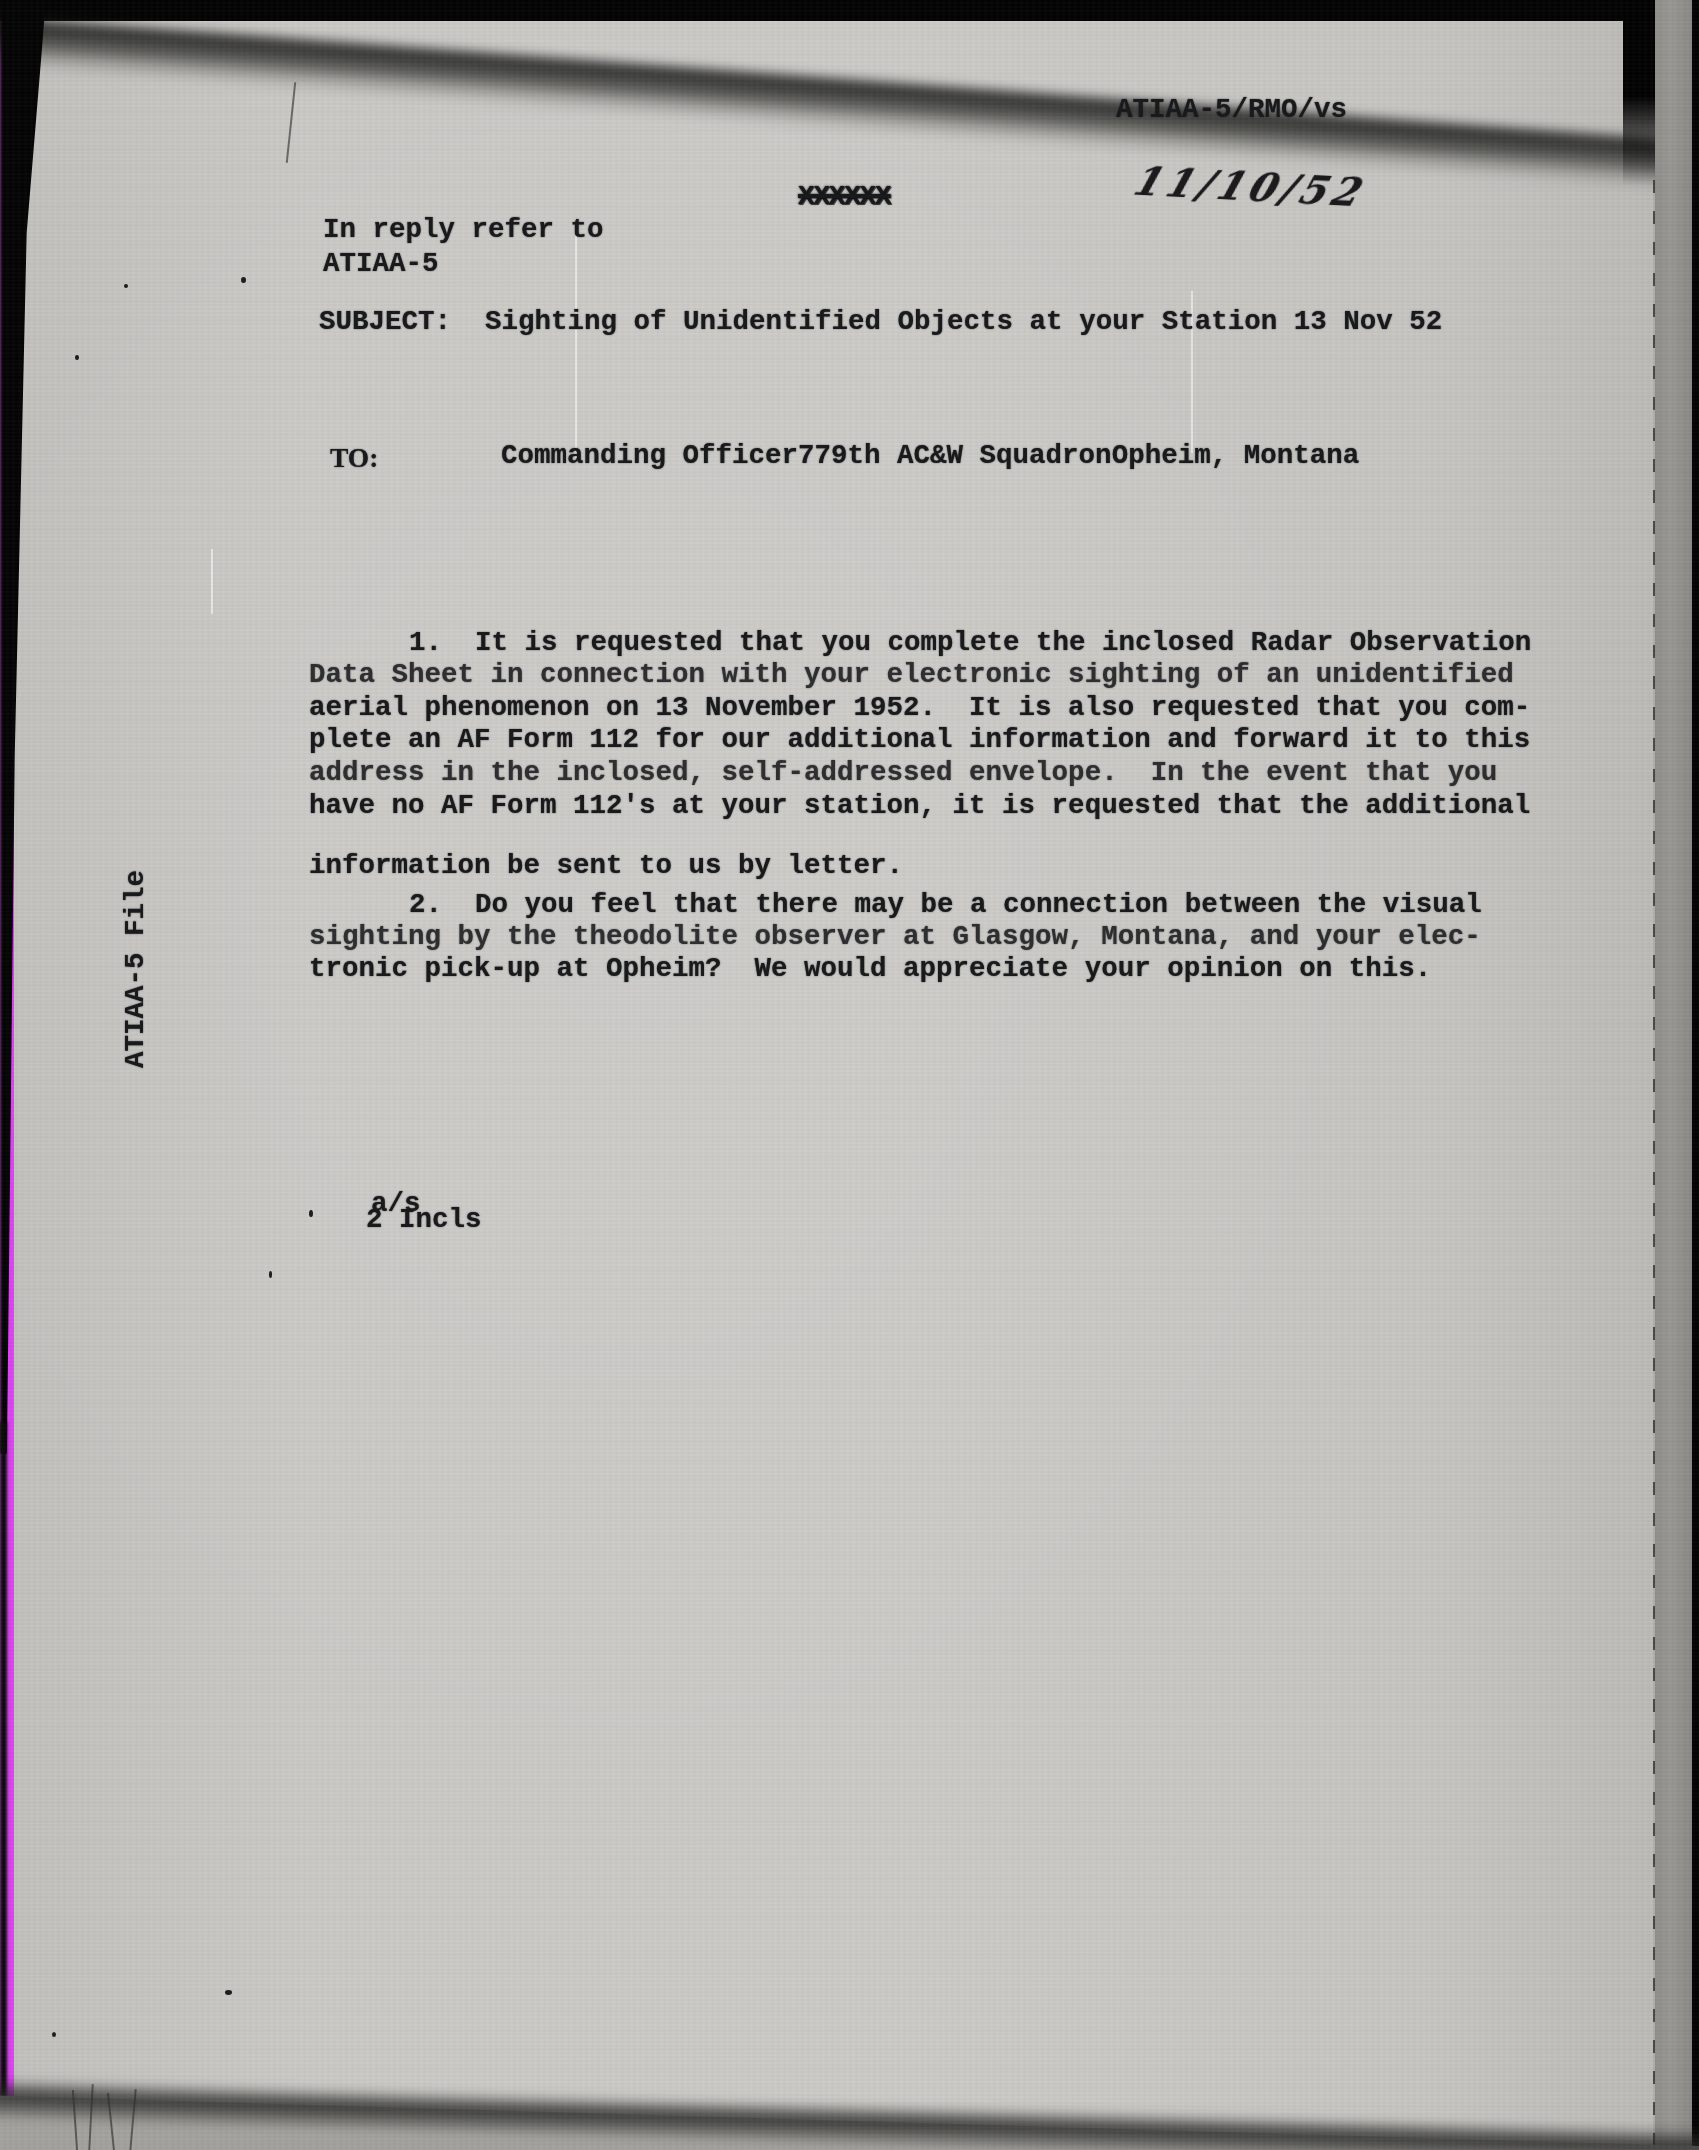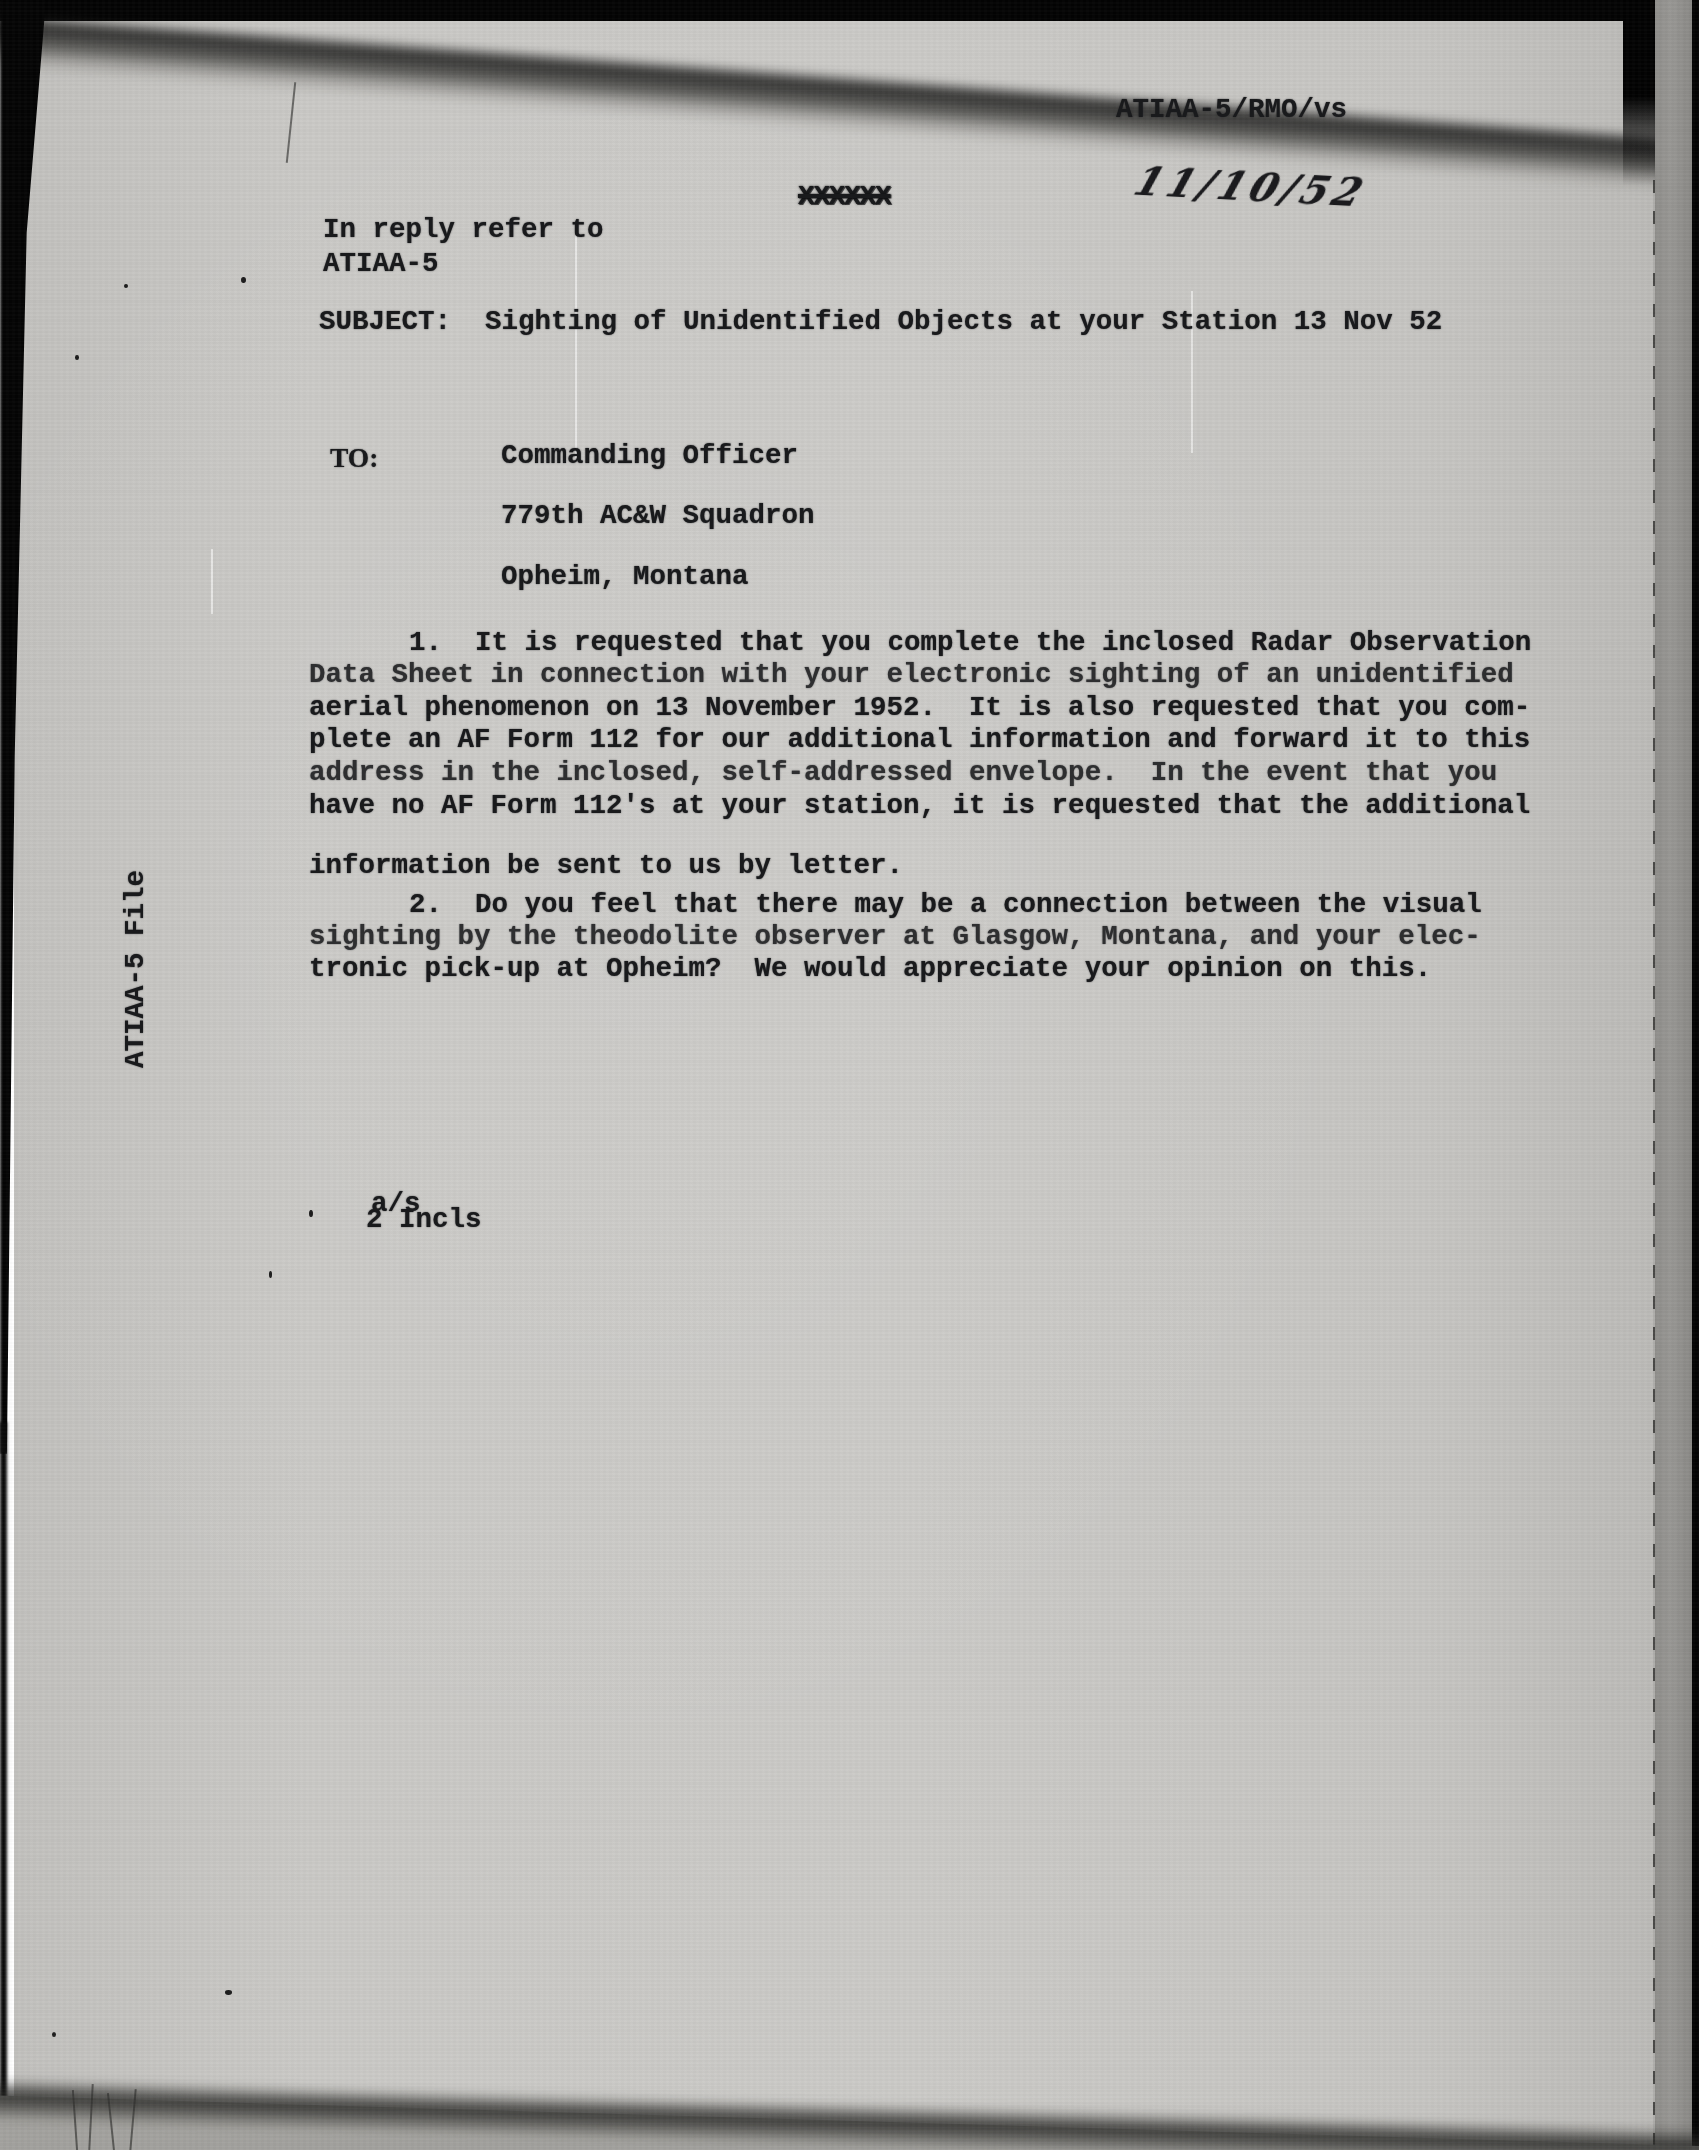--- a/index.html
+++ b/index.html
@@ -1,19 +1,19 @@
 <!DOCTYPE html>
 <html style="font-size:8.6px"><head>
 <meta charset="utf-8">
 <style>
   html,body { margin:0; padding:0; background:#000; }
   .canvas {
     position:relative;
     width:1700px; height:2151px;
-    background:#ffffff;
+    background:#d946ef;
     overflow:hidden;
     font-family:"Liberation Mono", monospace;
   }
   
   .paper {
     position:absolute; left:14px; top:16px; width:1641px; height:2135px;
     background:
       radial-gradient(ellipse 1185px 1400px at 38% 42%, rgba(255,255,255,.05), rgba(0,0,0,0) 70%),
       linear-gradient(90deg,#c2c1be 0%, #cac9c6 18%, #cbcac7 55%, #c6c5c2 86%, #bcbbb8 100%);
   }
@@ -70,21 +70,21 @@
     color:#191a1c;
     white-space:pre;
     filter:blur(0.4px);
     text-shadow:0 0 1.6px rgba(22,22,25,.75);
   }
   .faded { opacity:.88; }
   .indent1 { text-indent:100px; }
   .crossed { text-decoration:line-through; text-decoration-thickness:3.8px; letter-spacing:-1.1px; filter:blur(0.6px); text-shadow:0 0 2.2px rgba(10,10,12,.9), 1.1px 0.5px 0 rgba(10,10,12,.65); }
   .row { position:absolute; display:flex; }
   .subject-text { margin-left:34px; }
-  .addr-col { position:absolute; display:flex; flex-direction:column;gap:28px; }
+  .addr-col { position:absolute; display:flex; flex-direction:row; }
   .addr-col .typed-line { position:static; margin:0 0 4.8px 0; }
   .typed-line {
     font:bold 27.5px/27.5px "Liberation Mono", monospace;
     color:#191a1c; white-space:pre; filter:blur(0.4px);
     text-shadow:0 0 1.6px rgba(22,22,25,.75);
   }
   .vertical {
     position:absolute; left:120px; top:1068px;
     transform:rotate(-90deg); transform-origin:0 0;
   }

